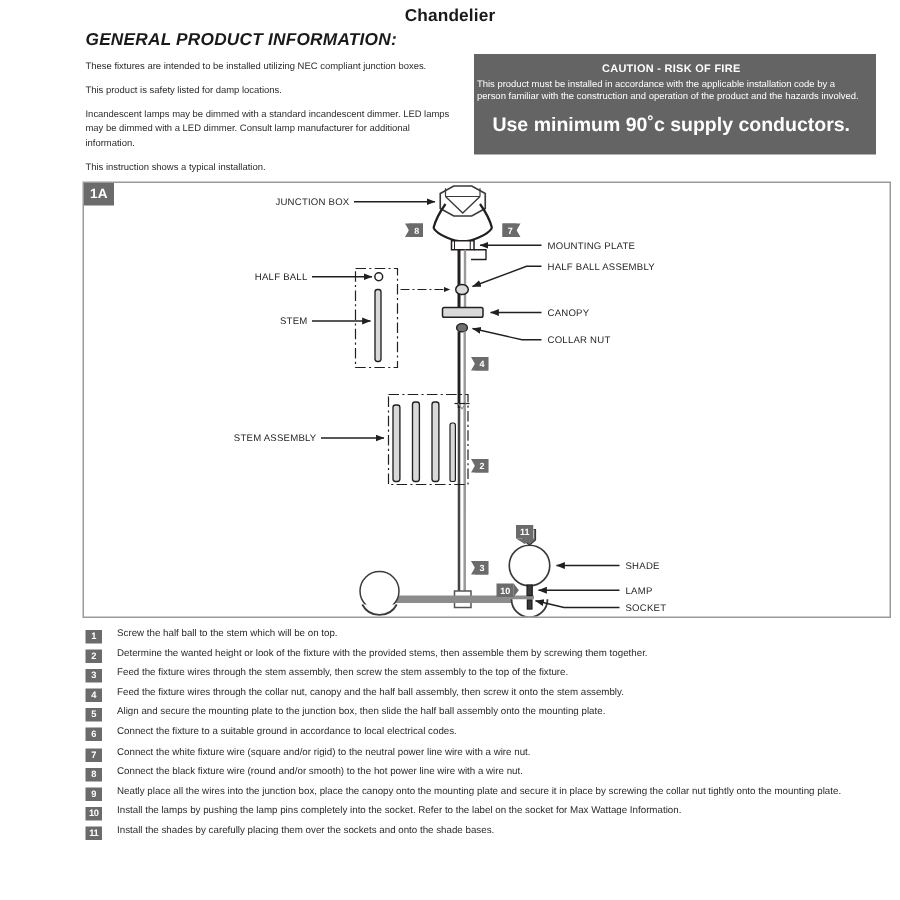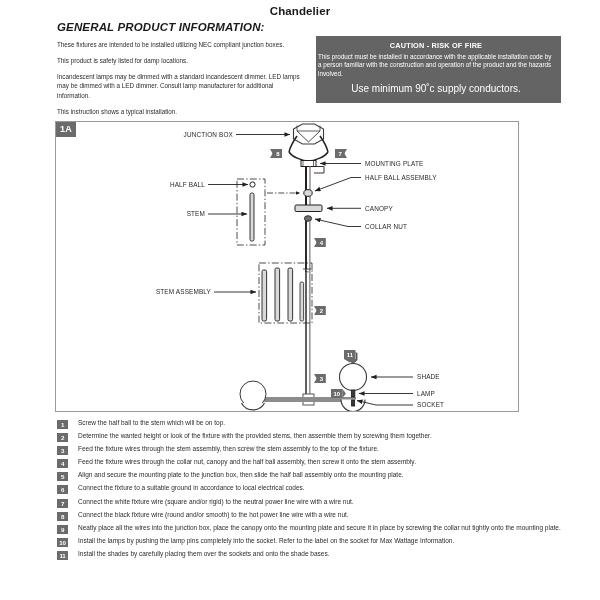--- a/index.html
+++ b/index.html
@@ -50,50 +50,51 @@
   }
   #intro-column p {
     margin: 0 0 7px 0;
   }
 
   
   #caution-box {
     position: absolute;
     left: 316px;
     top: 36px;
-    width: 245px;
+    width: 268px;
     height: 67px;
     background: #646464;
     color: #ffffff;
     box-sizing: border-box;
     padding: 5px 7px 4px 2px;
   }
   #caution-title {
     text-align: center;
     font-weight: bold;
     font-size: 7.3px;
     letter-spacing: .2px;
     margin-bottom: 3px;
   }
   #caution-body {
     font-size: 6.3px;
     line-height: 1.32;
   }
   #caution-footer {
     text-align: center;
-    font-size: 10px;
+    font-size: 13px;
     margin-top: 5px;
+    font-weight: bold;
   }
 
   
   #diagram {
     position: absolute;
     left: 55px;
     top: 121px;
-    width: 464px;
+    width: 539px;
     height: 291px;
     border: 1px solid #9a9a9a;
     box-sizing: border-box;
     background: #ffffff;
   }
   #diagram-badge {
     position: absolute;
     left: 0px; top: 0px;
     width: 20px; height: 15px;
     background: #6b6b6b;

